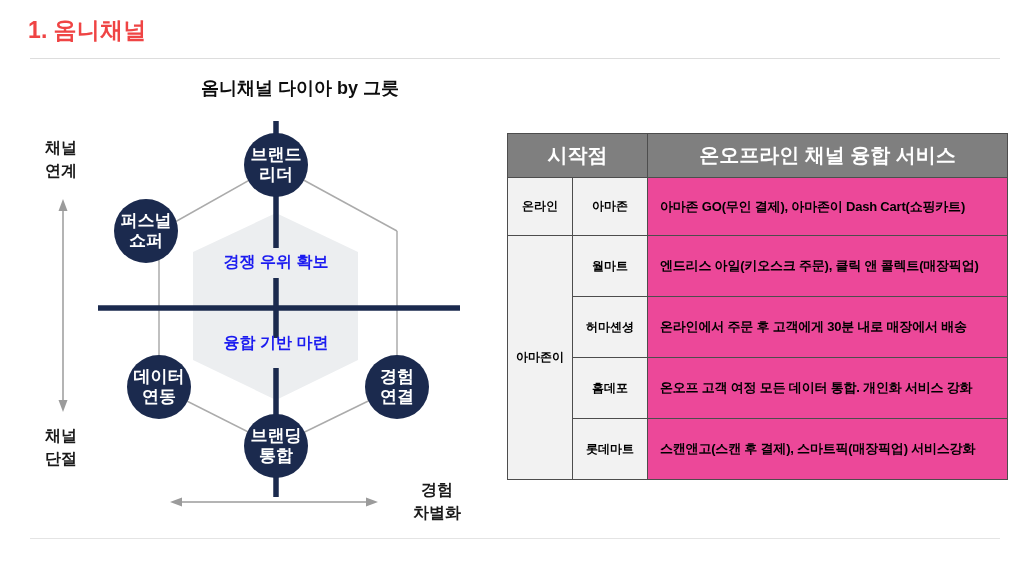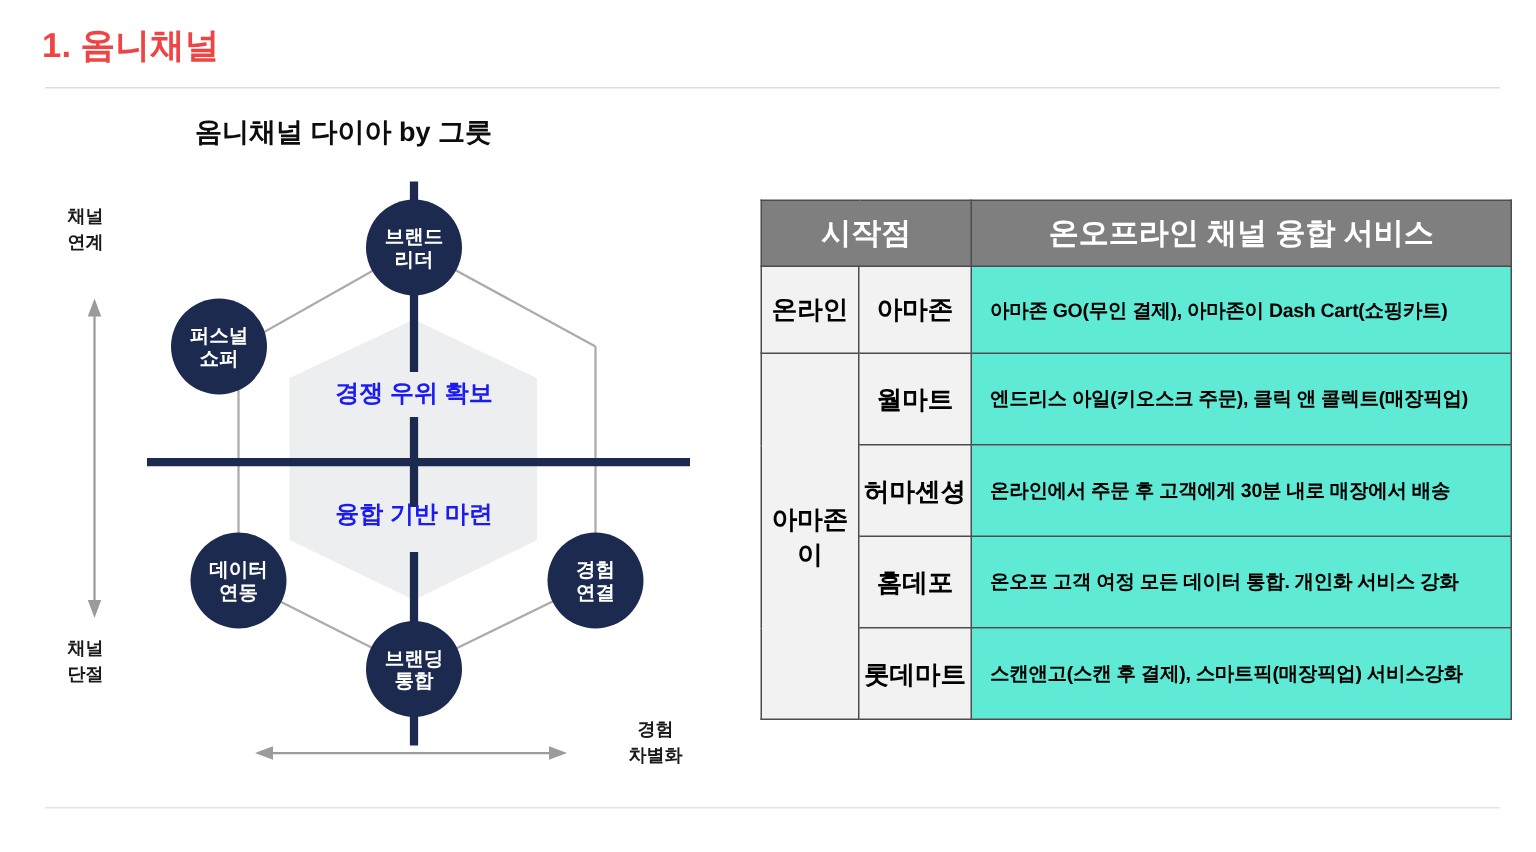--- a/index.html
+++ b/index.html
@@ -5,54 +5,54 @@
   * { margin:0; padding:0; box-sizing:border-box; }
   body { background:#ffffff; font-family:"Liberation Sans", sans-serif; }
   .page { position:relative; width:1024px; height:568px; background:#ffffff; overflow:hidden; }
 
   .slide-title { position:absolute; left:28px; top:15px; font-size:23px; font-weight:700; color:#ef4444; letter-spacing:0.2px; }
   .slide-title .num { margin-right:6px; }
   .rule { position:absolute; left:30px; width:970px; height:1px; background:#dddddd; }
   .rule-top { top:58px; }
   .rule-bottom { top:538px; background:#e4e4e4; }
 
-  .diagram-title { position:absolute; left:130px; top:76px; width:340px; text-align:left; font-size:18px; font-weight:700; color:#0d0d0d; }
+  .diagram-title { position:absolute; left:130px; top:76px; width:340px; text-align:center; font-size:18px; font-weight:700; color:#0d0d0d; }
 
   .diagram { position:absolute; left:40px; top:100px; width:460px; height:440px; }
   .diagram svg { position:absolute; left:0; top:0; }
 
   .node { position:absolute; width:64px; height:64px; border-radius:50%; background:#1b2a4e;
           display:flex; align-items:center; justify-content:center; text-align:center;
-          color:#ffffff; font-size:13px; font-weight:700; line-height:1.18; white-space:pre-line; z-index:3; }
+          color:#ffffff; font-size:17px; font-weight:700; line-height:1.18; white-space:pre-line; z-index:3; }
   .node-top        { left:204px; top:33px; }
   .node-upper-left { left:74px;  top:99px; }
   .node-upper-right{ left:325px; top:99px; }
   .node-lower-left { left:87px;  top:255px; }
   .node-lower-right{ left:325px; top:255px; }
   .node-bottom     { left:204px; top:314px; }
 
   .center-label { position:absolute; left:136px; width:200px; text-align:center;
                   font-size:16px; font-weight:700; color:#1b1bf0; z-index:2; }
   .center-label-upper { top:152px; }
   .center-label-lower { top:233px; }
 
-  .axis-label { position:absolute; font-size:12px; font-weight:700; color:#1a1a1a;
+  .axis-label { position:absolute; font-size:16px; font-weight:700; color:#1a1a1a;
                 line-height:1.45; white-space:pre-line; z-index:2; }
   .axis-left-top    { left:5px; top:36px; }
   .axis-left-bottom { left:5px; top:324px; }
   .axis-bottom-left  { left:30px; top:378px; width:70px; text-align:center; }
   .axis-bottom-right { left:362px; top:378px; width:70px; text-align:center; }
 
   .svc-table { position:absolute; left:507px; top:133px; width:500px; border-collapse:collapse;
                table-layout:fixed; font-family:"Liberation Sans", sans-serif; }
   .svc-table th, .svc-table td { border:1.5px solid #4d4d4d; vertical-align:middle; }
   .svc-table .hdr { background:#7f7f7f; color:#ffffff; font-size:20px; font-weight:700;
                     text-align:center; height:44px; }
-  .svc-table .key { background:#f2f2f2; color:#000000; font-size:17px; font-weight:700; text-align:center; }
-  .svc-table .desc { background:#5eead4; color:#000000; font-size:13px; font-weight:600;
+  .svc-table .key { background:#f2f2f2; color:#000000; font-size:12px; font-weight:700; text-align:center; }
+  .svc-table .desc { background:#ec4899; color:#000000; font-size:13px; font-weight:600;
                      text-align:left; padding:0 12px; letter-spacing:-0.2px; }
   .row-amazon td { height:58px; }
   .row-std td { height:61px; }
 </style>
 </head>
 <body>
 
 <div class="page">
 
   <div class="slide-title">

